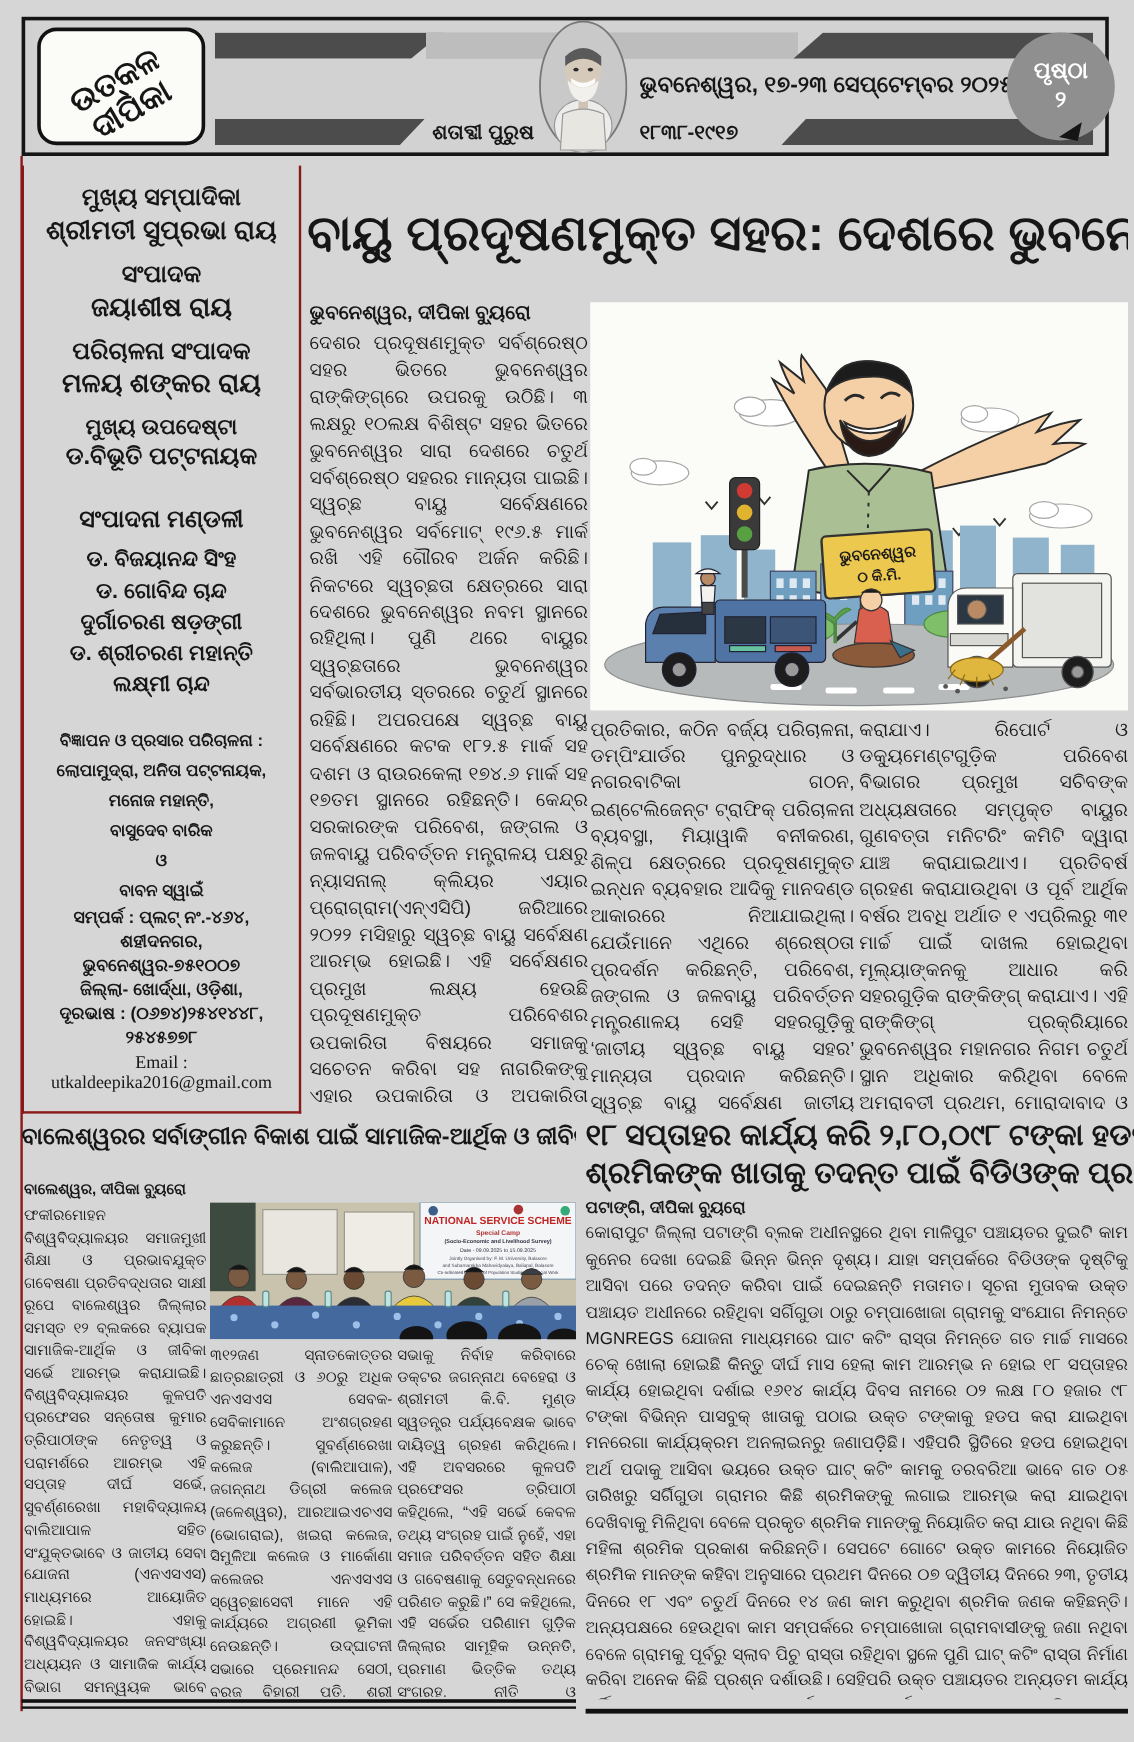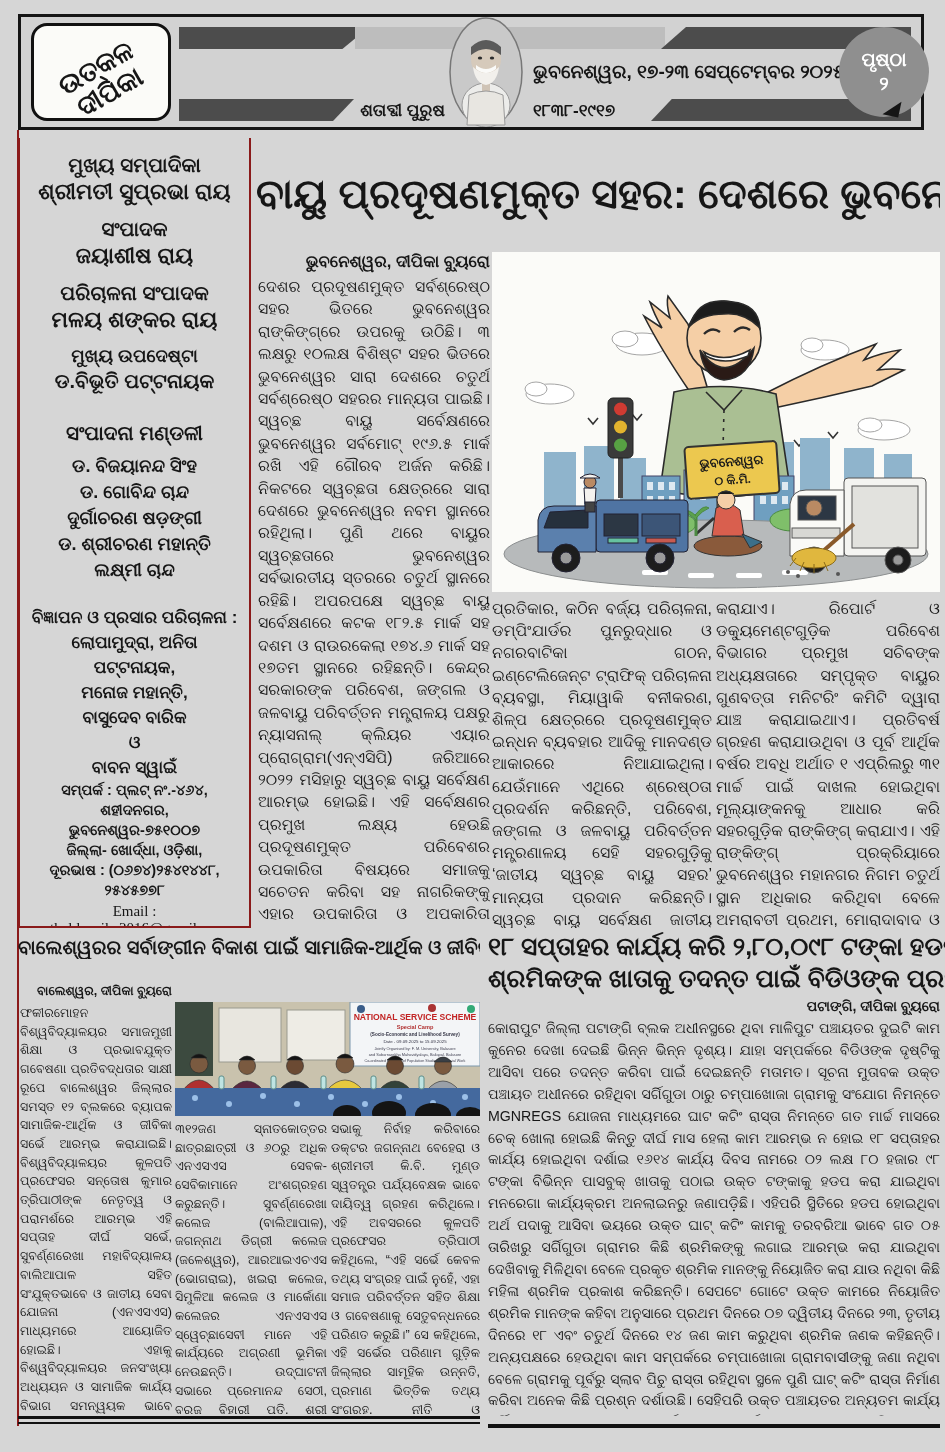--- a/index.html
+++ b/index.html
@@ -30,27 +30,27 @@
                display:flex;flex-direction:column;justify-content:center;gap:2px;}
   #corner-mark{left:884px;top:100px;width:0;height:0;border-left:16px solid transparent;
                border-bottom:16px solid #151515;transform:rotate(12deg);}
   
   #frame-left{left:17px;top:130px;width:2px;height:1296px;background:#8a1a1a;}
   #sidebar{left:18px;top:138px;width:233px;height:790px;border:2px solid #8a1a1a;border-top:none;
            box-sizing:border-box;text-align:center;overflow:hidden;padding:4px 10px;}
   .sb-label{font-weight:bold;font-size:20px;margin-top:12px;}
   .sb-name{font-weight:bold;font-size:22px;line-height:29px;margin-top:0;}
   .sb-member{font-weight:bold;font-size:18px;line-height:26px;}
-  .sb-ad{font-weight:bold;font-size:17px;line-height:25px;text-align:center;}
+  .sb-ad{font-weight:bold;font-size:14px;line-height:25px;text-align:center;}
   .sb-contact{font-weight:bold;font-size:14.5px;line-height:20px;}
   #sb-email{font-size:15px;margin-top:3px;font-family:"Liberation Serif",serif;}
   
   #headline-main{left:256px;top:146px;width:684px;height:96px;font-weight:bold;font-size:41px;
                  text-align:center;line-height:96px;white-space:nowrap;overflow:hidden;}
-  .byline{font-weight:bold;text-align:right;}
+  .byline{font-weight:bold;text-align:left;}
   #byline-main{left:258px;top:252px;width:232px;font-size:16.5px;}
   .coltxt{text-align:justify;overflow:hidden;}
   #main-col1{left:258px;top:276px;width:232px;height:650px;font-size:15.8px;line-height:22.4px;}
   #cartoon{left:492px;top:252px;width:448px;height:340px;background:#fbfbf8;}
   #main-col2{left:492px;top:598px;width:220px;height:330px;font-size:15.8px;line-height:22.2px;}
   #main-col3{left:716px;top:598px;width:224px;height:330px;font-size:15.8px;line-height:22.2px;}
   
   #headline-bal{left:18px;top:936px;width:462px;font-weight:bold;font-size:19.5px;
                 text-align:center;white-space:nowrap;overflow:hidden;}
   #byline-bal{left:20px;top:984px;width:152px;font-size:12.5px;}

